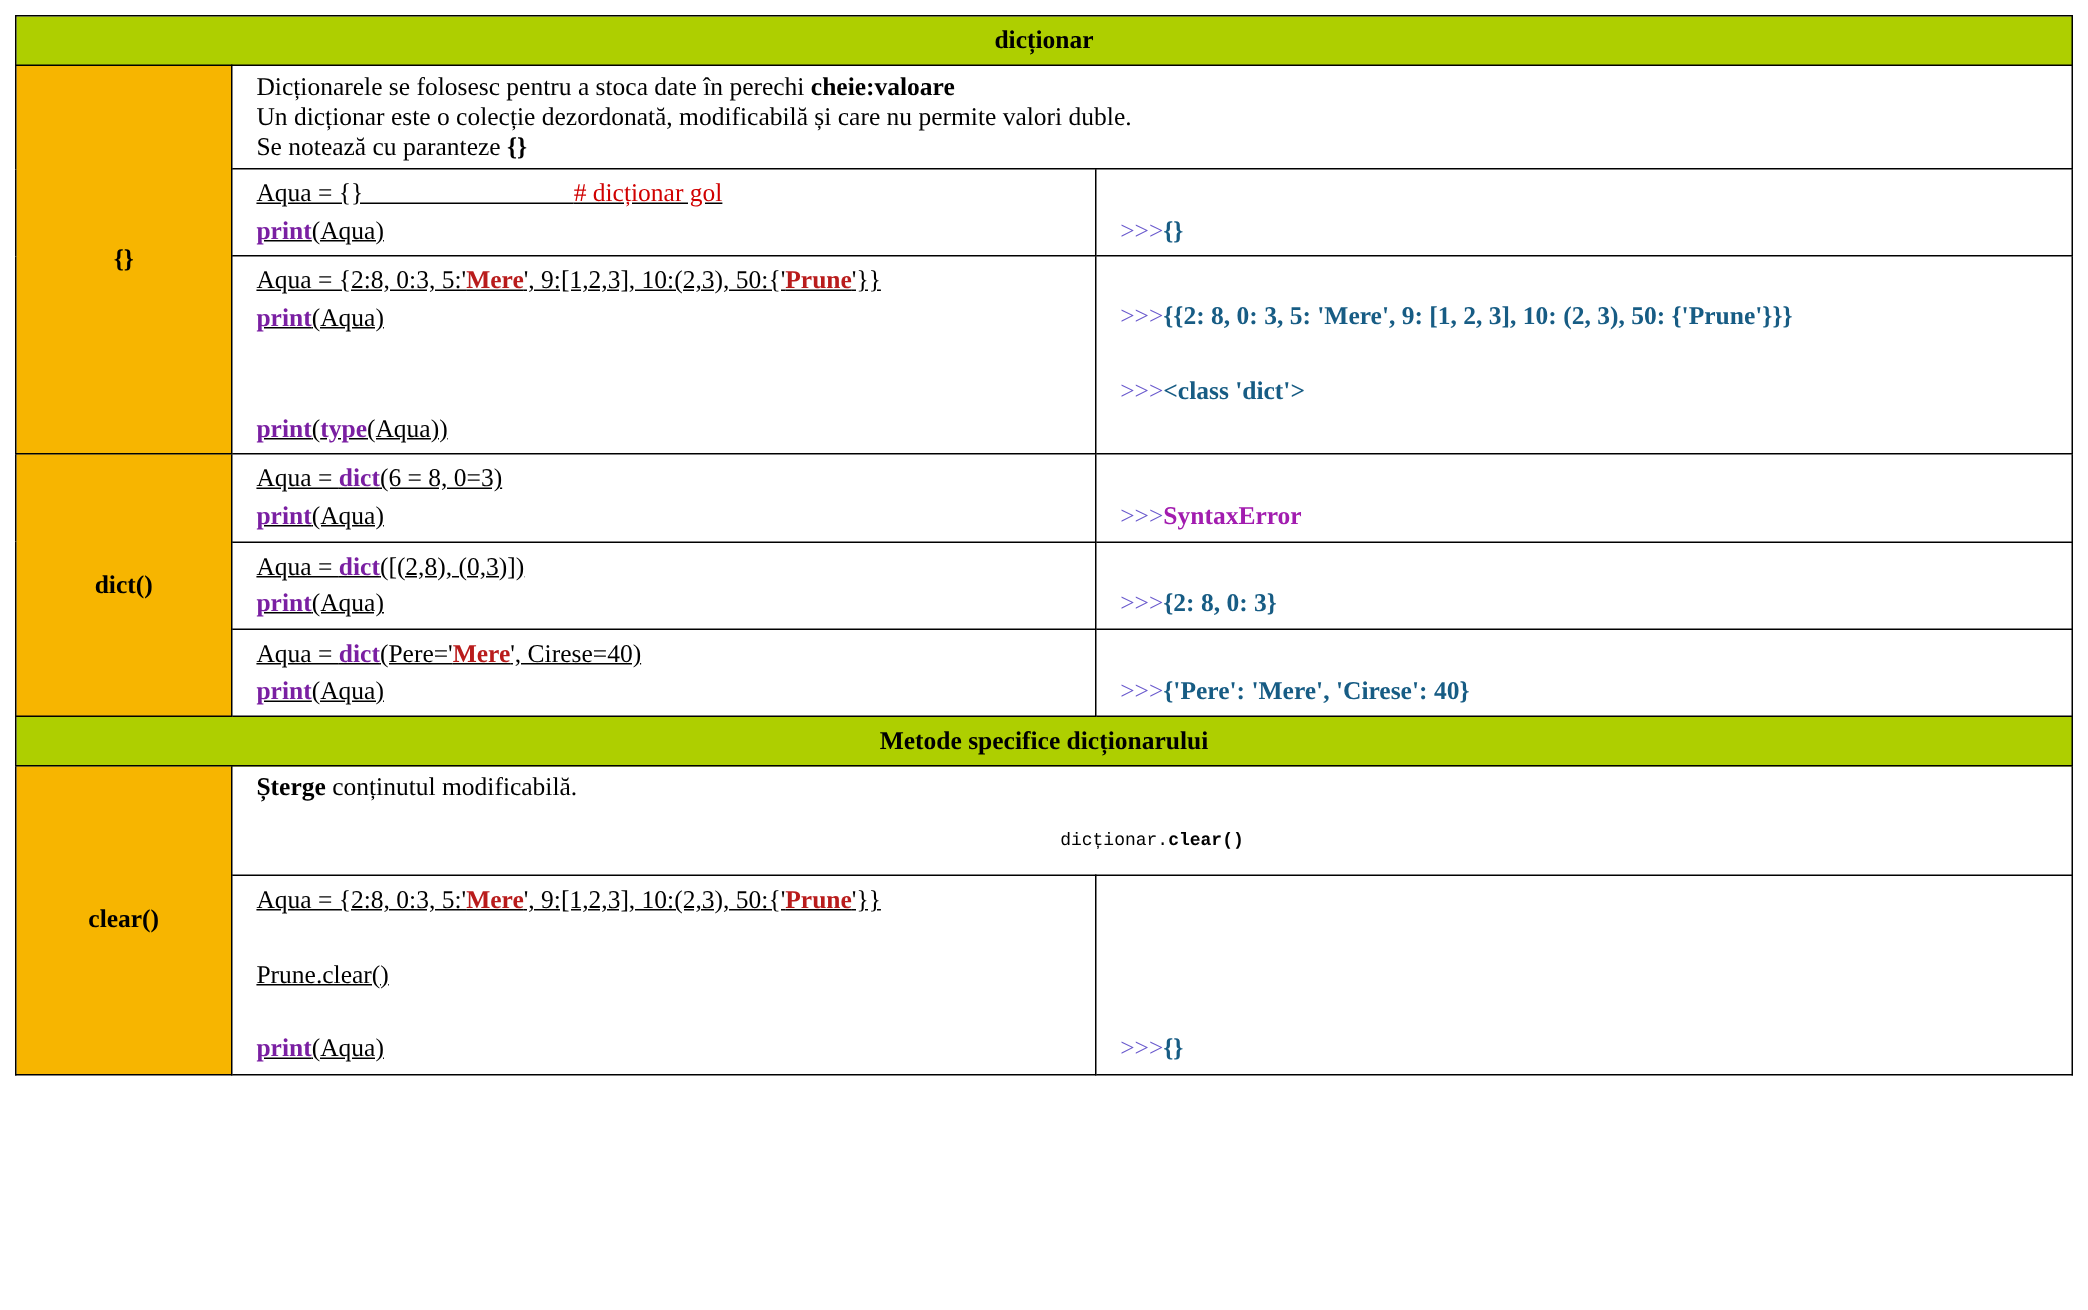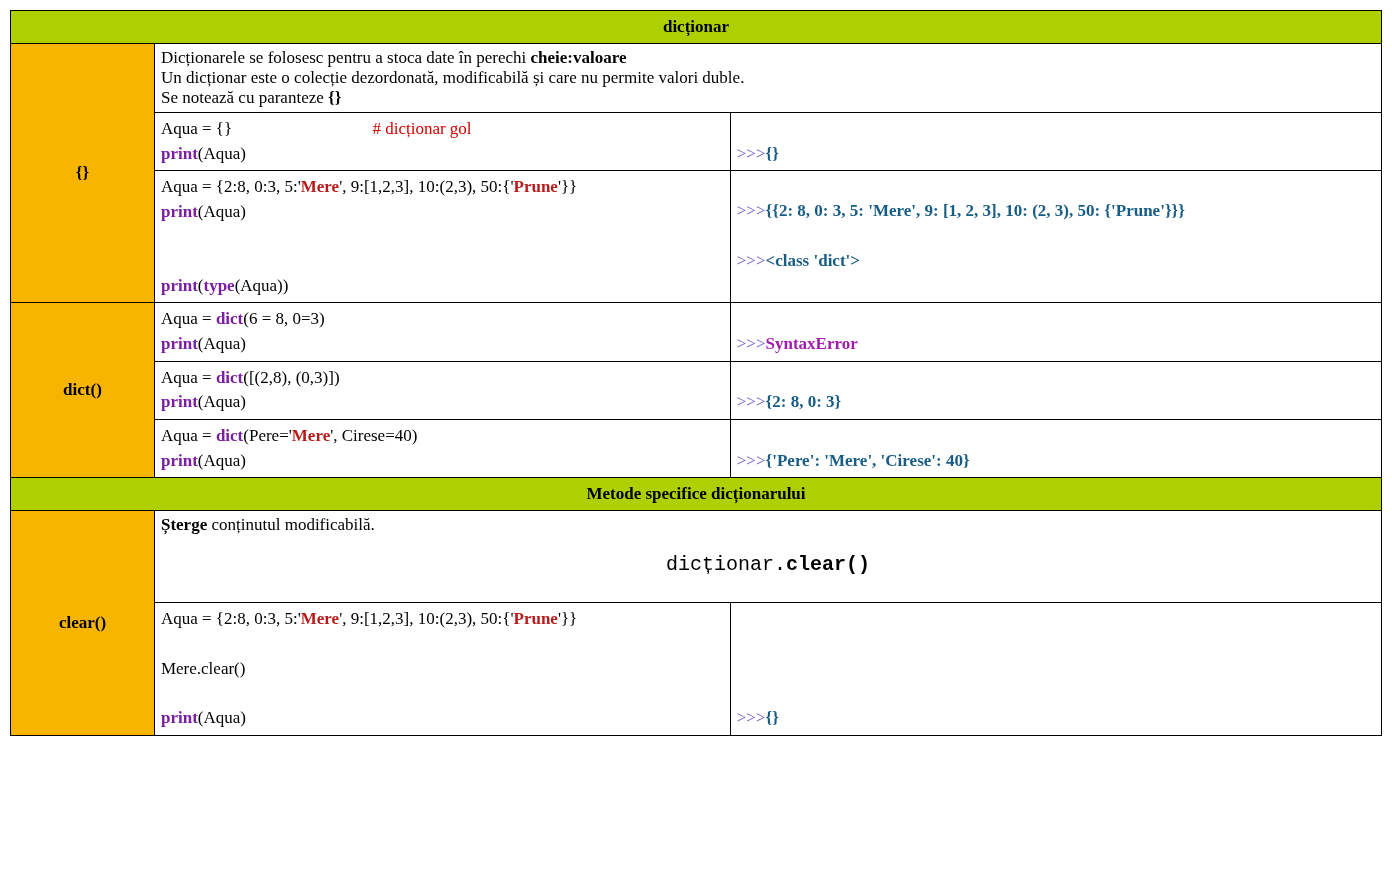--- a/index.html
+++ b/index.html
@@ -11,39 +11,40 @@
     background: #fff;
   }
   table {
     border-collapse: collapse;
     width: 100%;
     table-layout: fixed;
   }
   td, th {
     border: 1px solid #000;
     vertical-align: top;
-    padding: 4px 6px;
+    padding: 4px 16px;
   }
   .hdr {
     background: #aecf00;
     text-align: center;
     font-weight: bold;
     padding: 6px 4px;
     margin-left: 48px;
   }
   .lbl {
     background: #f7b500;
     text-align: center;
     font-weight: bold;
     vertical-align: middle;
   }
   .code {
     font-family: "Liberation Serif", "Times New Roman", Times, serif;
     white-space: pre-wrap;
     line-height: 1.45;
+    text-decoration: underline;
   }
   .out {
     vertical-align: bottom;
     line-height: 1.45;
   }
   .kw      { color: #7a1fa2; font-weight: bold; }   
   .str     { color: #b91c1c; font-weight: bold; }   
   .cmt     { color: #d00000; }                      
   .ppp     { color: #6a5acd; }                      
   .outb    { color: #175c84; font-weight: bold; }   
@@ -129,29 +130,29 @@
       <span>Metode specifice dicționarului</span>
     </td>
   </tr>
 
   <tr>
     <td class="lbl" rowspan="2">
       <span>clear()</span>
     </td>
     <td colspan="2">
       <div><b>Șterge</b><span> conținutul modificabilă.</span></div>
-      <div class="center mono" style="margin:18px 0 22px 0; font-size:20px;">
+      <div class="center mono" style="margin:18px 0 12px 0; font-size:12px;">
         <span>dicționar.</span><b>clear()</b>
       </div>
     </td>
   </tr>
   <tr>
     <td class="code"><span>Aqua = {2:8, 0:3, 5:'</span><span class="str">Mere</span><span>', 9:[1,2,3], 10:(2,3), 50:{'</span><span class="str">Prune</span><span>'}}</span>
 
-<span>Mere.clear()</span>
+<span>Prune.clear()</span>
 
 <span class="kw">print</span><span>(Aqua)</span></td>
     <td class="out">
       <span class="ppp">&gt;&gt;&gt;</span><span class="outb">{}</span>
     </td>
   </tr>
 
 </tbody>
   </table>
 

